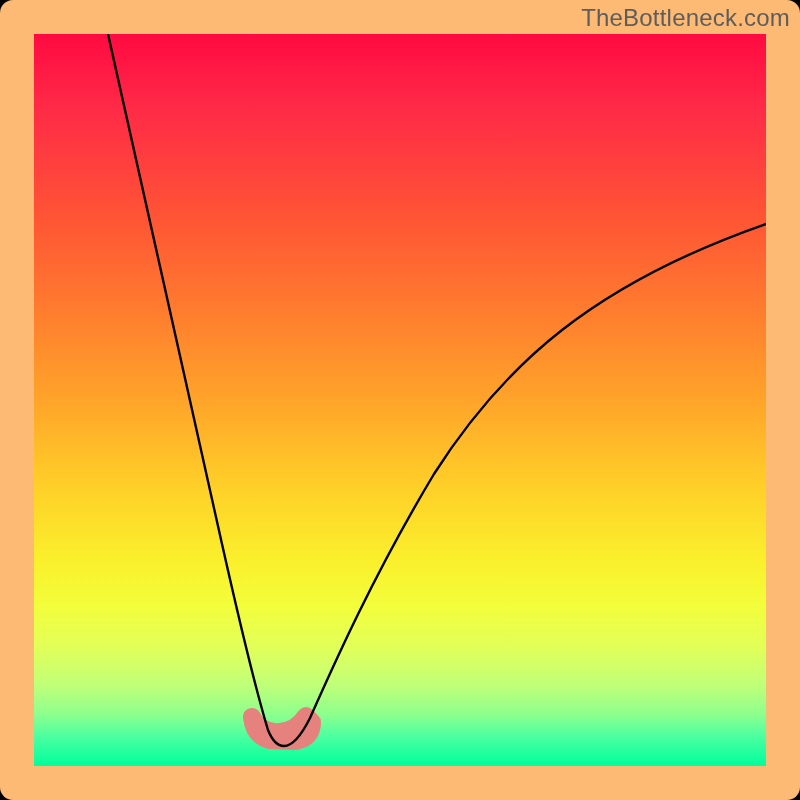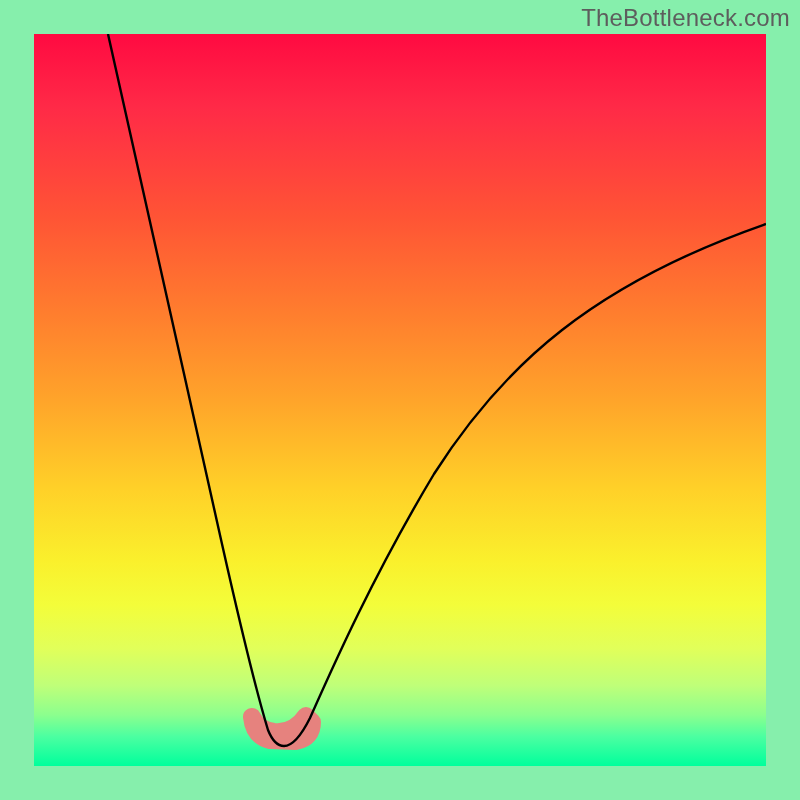--- a/index.html
+++ b/index.html
@@ -8,21 +8,22 @@
     width: 800px;
     height: 800px;
     background: #000;
     overflow: hidden;
     font-family: Arial, Helvetica, sans-serif;
   }
   .outer {
     position: relative;
     width: 800px;
     height: 800px;
-    background: #86efac;
+    background: #fdba74;
+    border-radius: 13px;
   }
   .watermark {
     position: absolute;
     top: 4px;
     right: 10px;
     color: #5d5d5d;
     font-size: 24px;
     font-weight: 400;
     letter-spacing: 0.2px;
     z-index: 5;

